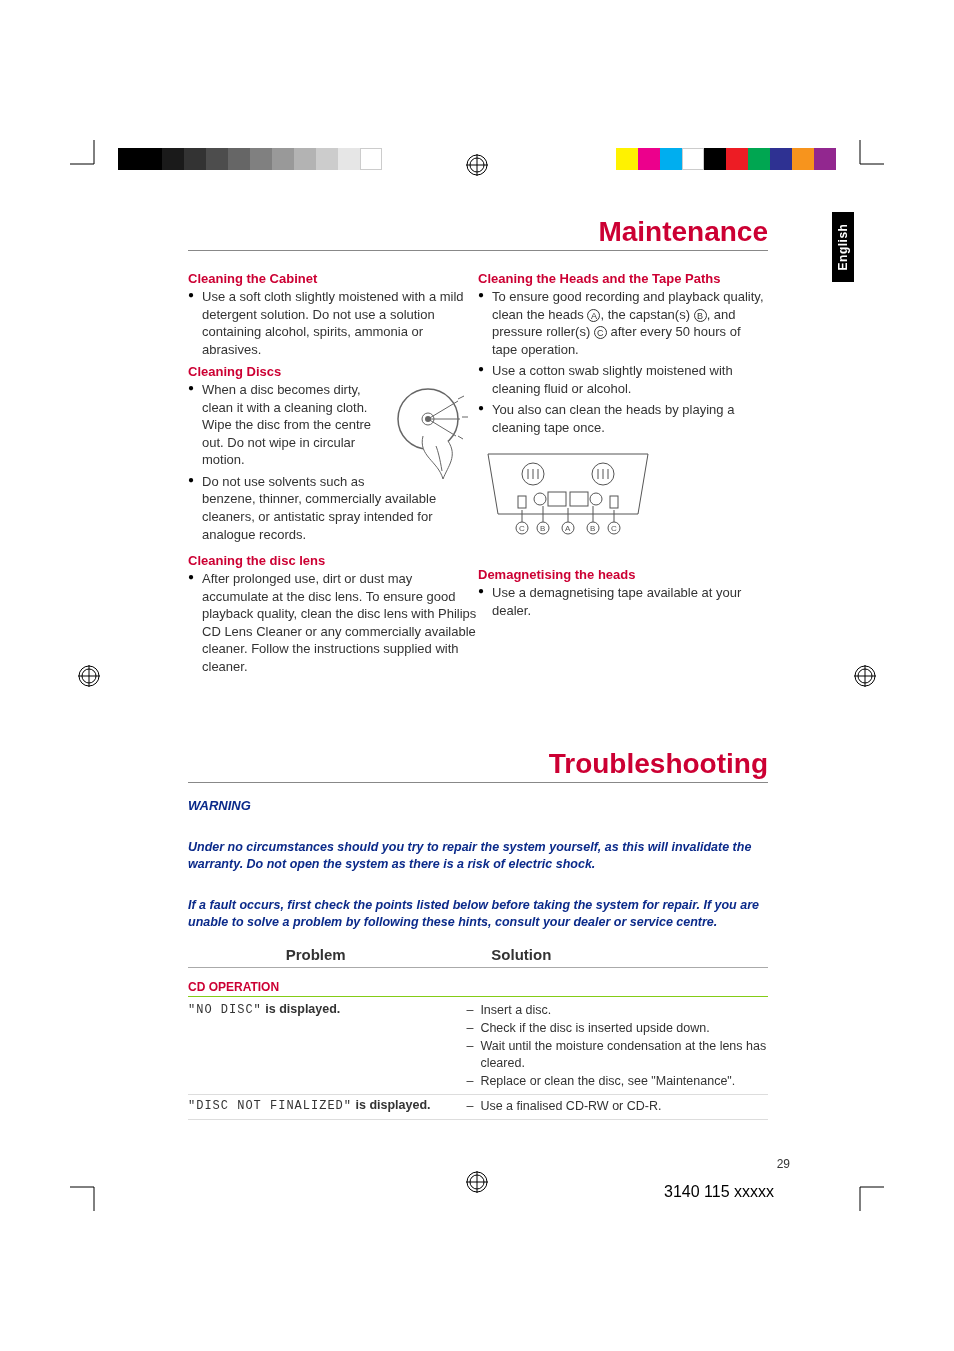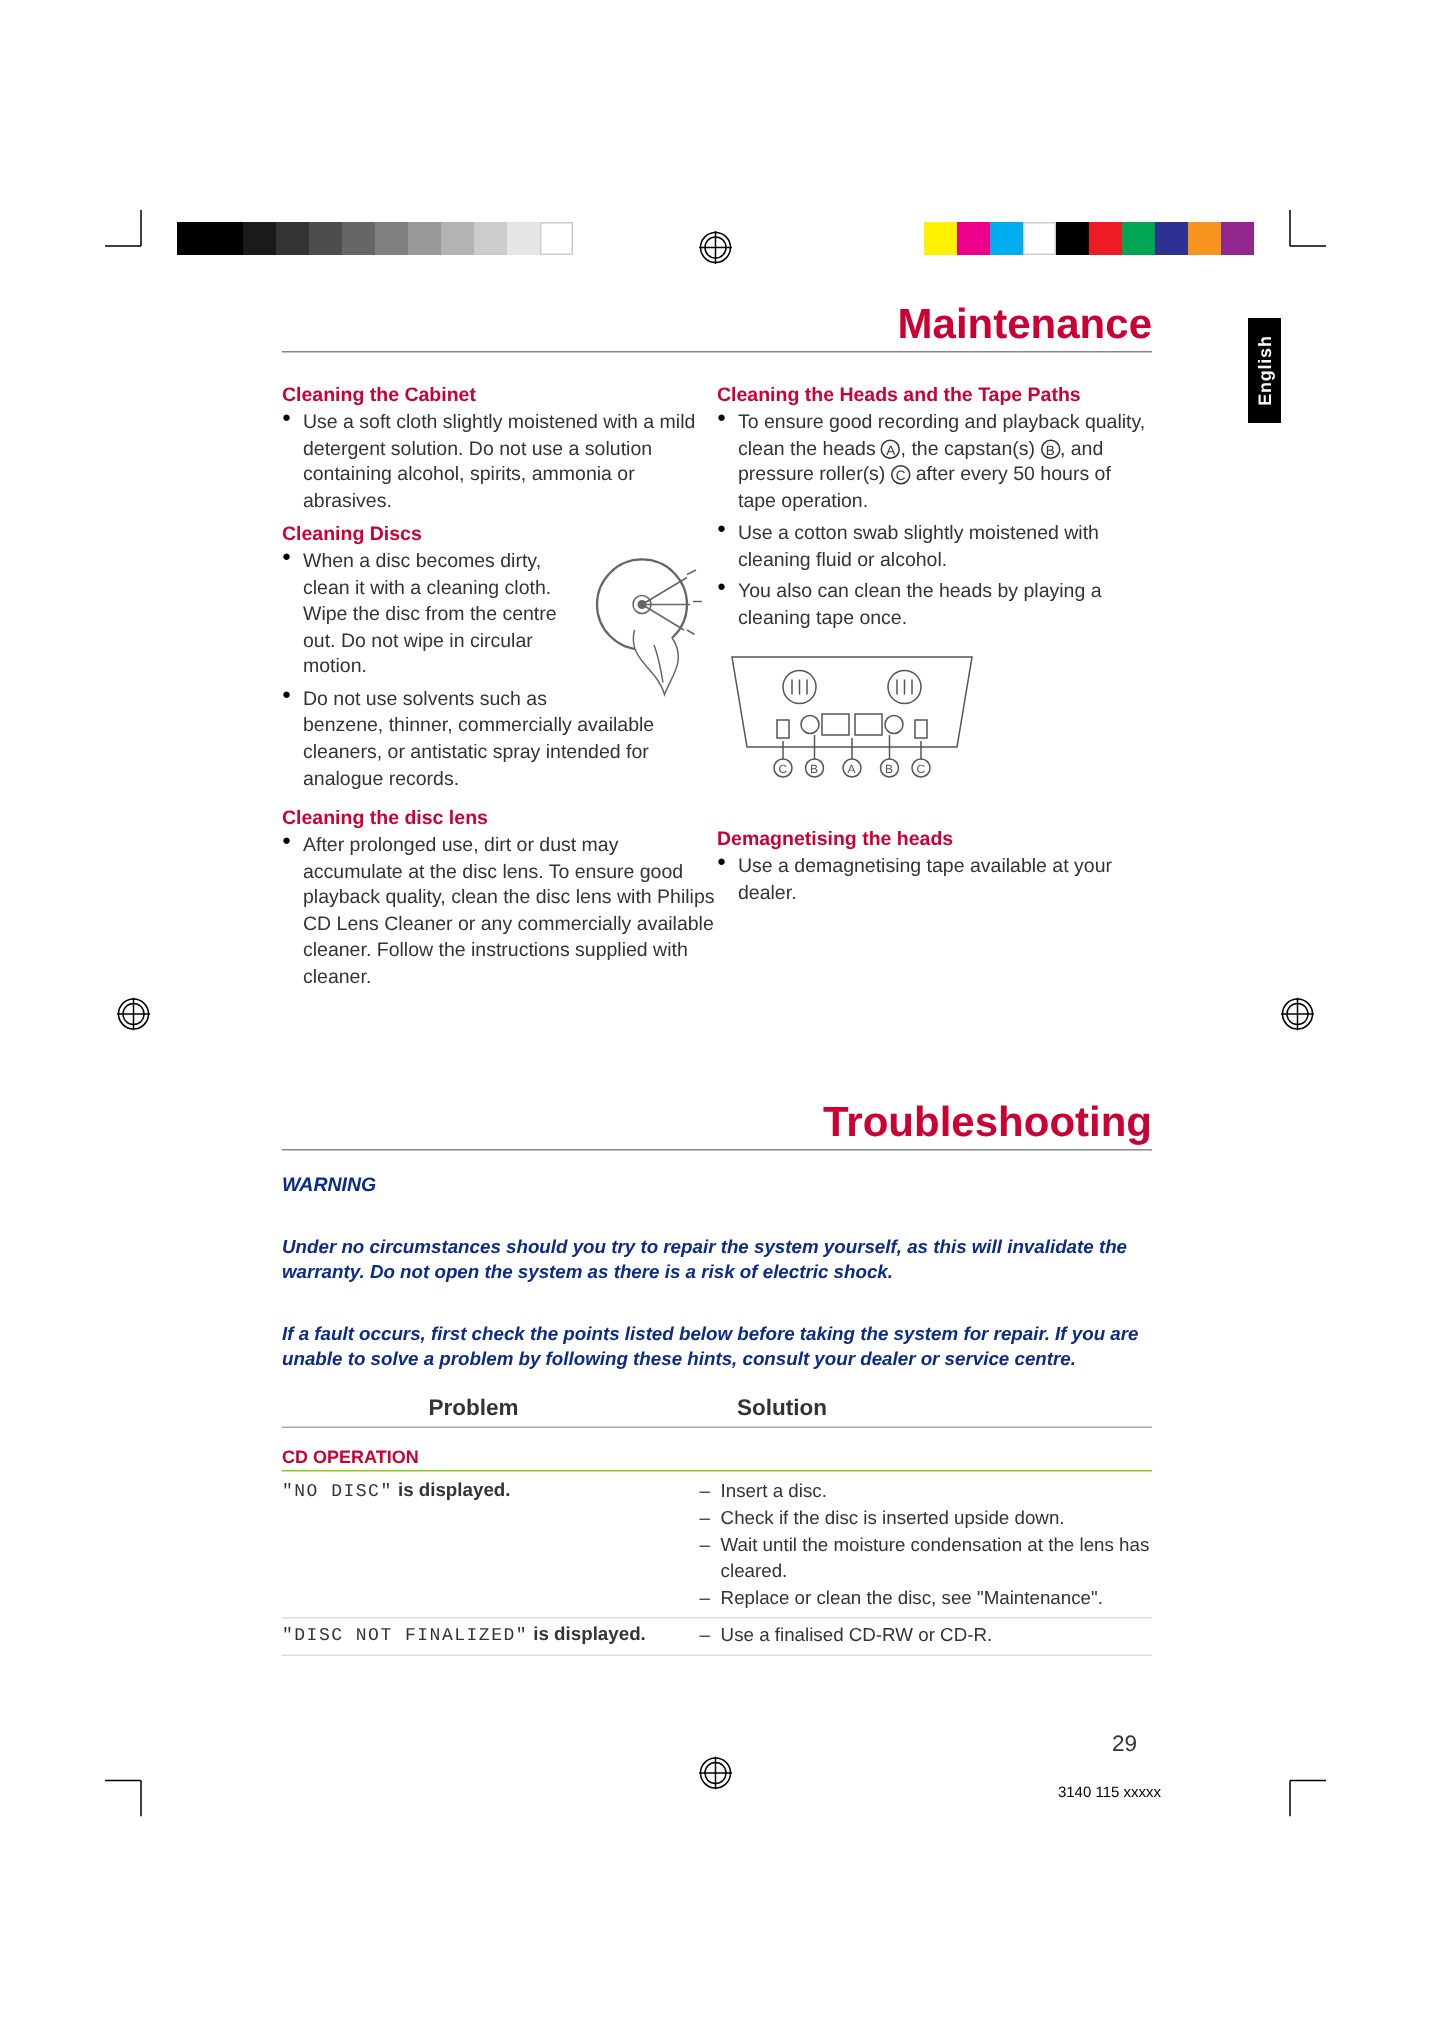--- a/index.html
+++ b/index.html
@@ -52,20 +52,21 @@
   }
   .lang-tab span { transform: rotate(-90deg); letter-spacing: 0.5px; }
   h1.title {
     color: #cc0033;
     font-size: 28px;
     font-weight: 600;
     text-align: right;
     border-bottom: 1px solid #888;
     padding-bottom: 2px;
     margin-bottom: 14px;
+    margin-top: 16px;
   }
   .cols { display: flex; }
   .col { flex: 1; }
   h3.sub {
     color: #cc0033;
     font-size: 13px;
     font-weight: bold;
     margin-top: 6px;
     margin-bottom: 2px;
   }
@@ -93,22 +94,22 @@
   .tbl-head .ph { width: 48%; text-align: center; }
   .tbl-head .sh { width: 52%; margin-left: 48px; }
   .section-label { color:#cc0033; font-weight:bold; font-size:12px; margin-top:12px; margin-bottom:2px; border-bottom: 1px solid #84cc16; padding-bottom:2px;}
   .row { display:flex; padding: 3px 0; border-bottom:1px solid #ddd; }
   .row .pcell { width:48%; font-size:12.5px; padding-right: 8px; }
   .row .scell { width:52%; font-size:12.5px; }
   .row .scell .sol-item { position:relative; padding-left:14px; margin-bottom:1px; line-height:1.35; }
   .row .scell .sol-item::before { content:"–"; position:absolute; left:0; top:0; }
   .seg { font-family: "Courier New", monospace; letter-spacing: 1px; font-size: 12px; }
   .bold { font-weight: bold; }
-  .pagenum { position:absolute; bottom:180px; right:196px; font-size:15px;text-align:right; }
-  .docnum { position:absolute; bottom:150px; right:180px; font-size:10px; color:#000; }
+  .pagenum { position:absolute; bottom:180px; right:164px; font-size:12px;text-align:right; }
+  .docnum { position:absolute; bottom:150px; right:180px; font-size:16px; color:#000; }
 </style>
 </head>
 <body>
 
 <div class="crop tl">
   <svg width="34" height="34">
       <path d="M0 24 H24 M24 0 V24" stroke="#000" stroke-width="1" fill="none"></path>
     </svg>
 </div>
 <div class="crop tr">

